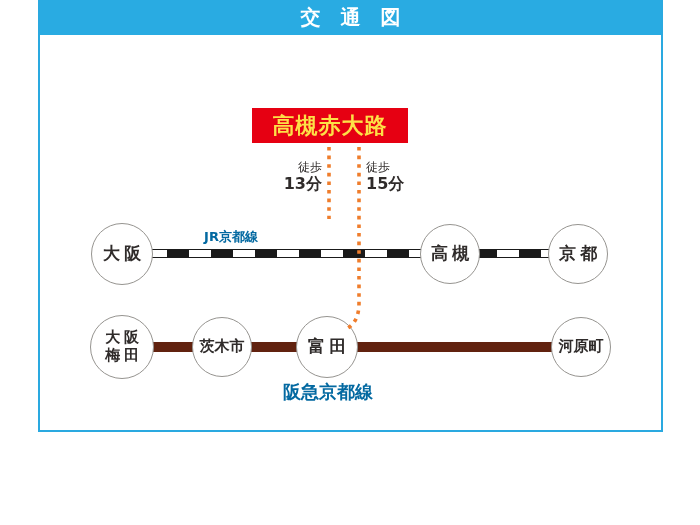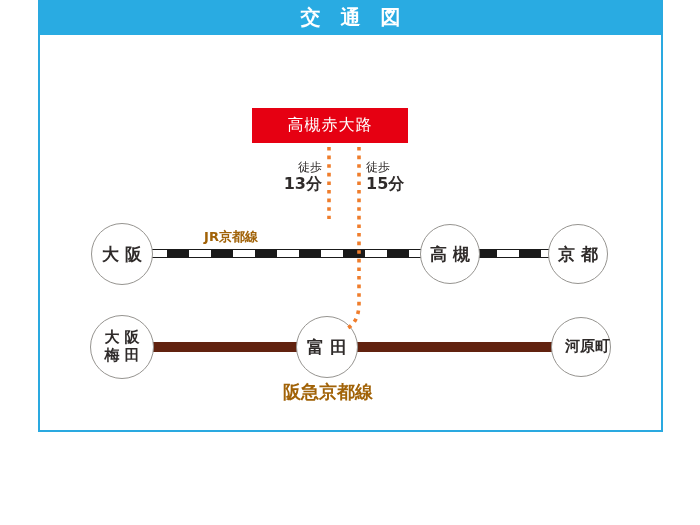--- a/index.html
+++ b/index.html
@@ -17,65 +17,65 @@
     display:flex;align-items:center;justify-content:center;
   }
   .titlebar span{
     color:#fff;font-size:20px;font-weight:bold;white-space:pre;
   }
   
   .dest{
     position:absolute;left:252px;top:108px;width:156px;height:35px;background:#e60012;
     display:flex;align-items:center;justify-content:center;z-index:6;
   }
-  .dest span{color:#ffffff;font-size:16px;font-weight:normal;letter-spacing:1px;white-space:nowrap;}
+  .dest span{color:#fde047;font-size:22px;font-weight:bold;letter-spacing:1px;white-space:nowrap;}
   
   .walk{position:absolute;top:161px;width:70px;z-index:5;line-height:1.15;}
   .walk .walk-prefix{font-size:12px;font-weight:400;}
   .walk .walk-time{font-size:16px;font-weight:600;}
   .walk-left{left:252px;text-align:right;}
   .walk-right{left:366px;text-align:left;}
   
   .dots{position:absolute;left:0;top:0;z-index:4;pointer-events:none;}
   
   .jr-track{
     position:absolute;left:122px;top:249px;width:456px;height:9px;box-sizing:border-box;
     border:1px solid #1a1a1a;
     background:repeating-linear-gradient(90deg,#1a1a1a 0 22px,#ffffff 22px 44px);
     z-index:1;
   }
   .hankyu-track{
     position:absolute;left:122px;top:342px;width:460px;height:10px;
     background:#61220f;z-index:1;
   }
   
-  .line-label{position:absolute;z-index:2;font-weight:600;color:#a16207;text-align:center;white-space:nowrap;}
+  .line-label{position:absolute;z-index:2;font-weight:600;color:#0369a1;text-align:center;white-space:nowrap;}
   .jr-label{left:171px;top:228px;width:120px;font-size:13px;}
   .hankyu-label{left:268px;top:380px;width:120px;font-size:18px;}
   
   .station{
     position:absolute;box-sizing:border-box;background:#fff;border:1.5px solid #969490;
     border-radius:50%;display:flex;flex-direction:column;align-items:center;justify-content:center;
     z-index:3;text-align:center;
   }
-  .station span{display:block;font-weight:600;color:#2f2b2a;white-space:nowrap;line-height:1.18;}
+  .station span{display:block;font-weight:600;color:#2f2b2a;white-space:nowrap;line-height:1.18;font-family:Liberation Serif, serif;}
   .st-2{font-size:17px;}
   .st-3{font-size:15px;}
   .st-4{font-size:13px;}
   .st-stack{font-size:15px;}
   
   #st-osaka        {left:91px; top:223px;width:62px;height:62px;}
   #st-settsutonda  {left:295px;top:219px;width:70px;height:70px;}
   #st-takatsuki    {left:420px;top:224px;width:60px;height:60px;}
   #st-kyoto        {left:548px;top:224px;width:60px;height:60px;}
   #st-umeda        {left:90px; top:315px;width:64px;height:64px;}
   #st-ibaraki      {left:192px;top:317px;width:60px;height:60px;}
   #st-tonda        {left:296px;top:316px;width:62px;height:62px;}
   #st-takatsukishi {left:421px;top:316px;width:62px;height:62px;}
-  #st-kawaramachi  {left:551px;top:317px;width:60px;height:60px;align-items:flex-end;}
+  #st-kawaramachi  {left:551px;top:317px;width:60px;height:60px;}
 </style>
 </head>
 <body>
 
 <div class="stage">
 
   <div class="frame">
     <div class="titlebar">
       <span>交　通　図</span>
     </div>
@@ -112,20 +112,23 @@
     <span class="st-2">京 都</span>
   </div>
 
   <div class="hankyu-track"></div>
   <div class="line-label hankyu-label">阪急京都線</div>
 
   <div class="station" id="st-umeda">
     <span class="st-stack">大 阪</span>
     <span class="st-stack">梅 田</span>
   </div>
+  <div class="station" id="st-ibaraki">
+    <span class="st-3">茨木市</span>
+  </div>
   <div class="station" id="st-tonda">
     <span class="st-2">富 田</span>
   </div>
   <div class="station" id="st-kawaramachi">
     <span class="st-3">河原町</span>
   </div>
 
 </div>
 
 </body></html>

